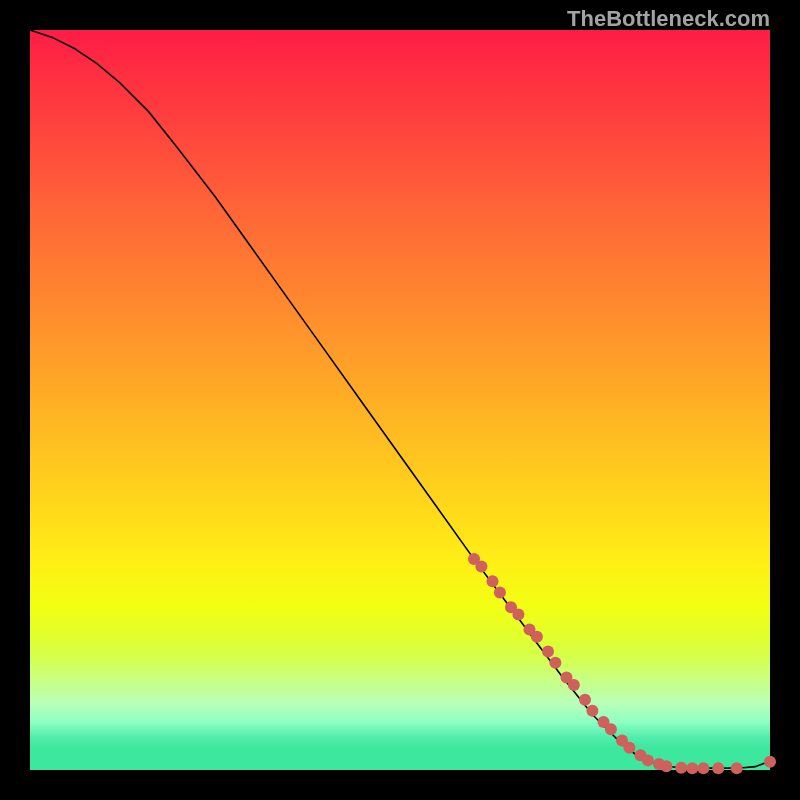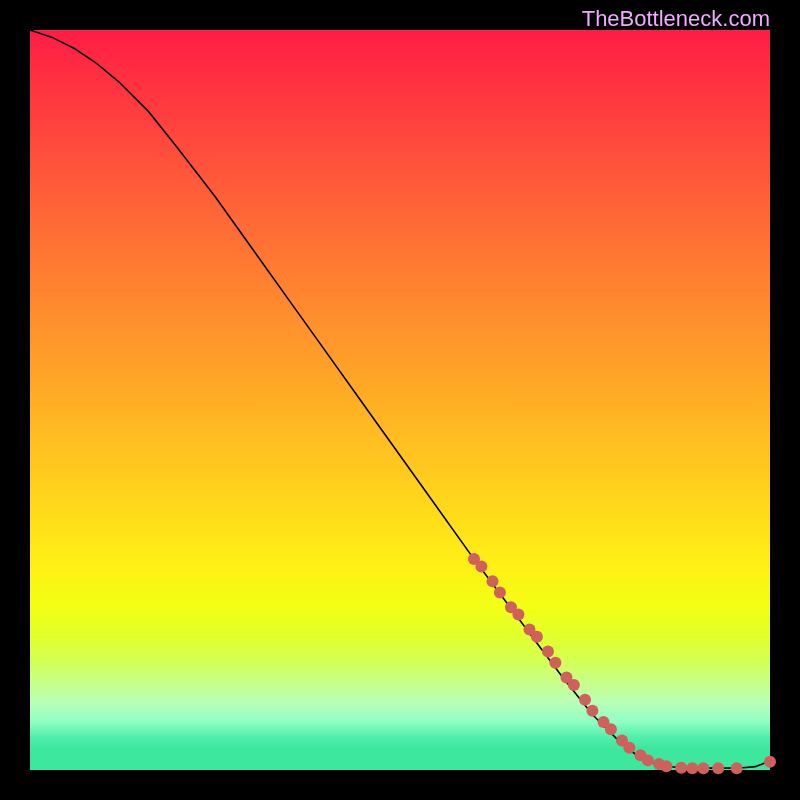--- a/index.html
+++ b/index.html
@@ -47,23 +47,23 @@
       #8effc2 93.5%,
       #53eead 95.5%,
       #3de79e 97%,
       #3de79e 100%
     );
   }
   .attribution {
     position: absolute;
     top: 6px;
     right: 30px;
-    color: #f0abfc;
+    color: #a3a3a3;
     font-size: 22px;
-    font-weight: 400;
+    font-weight: 700;
   }
   svg.curve-layer {
     position: absolute;
     top: 0;
     left: 0;
     width: 740px;
     height: 740px;
     overflow: visible;
   }
   .curve {

